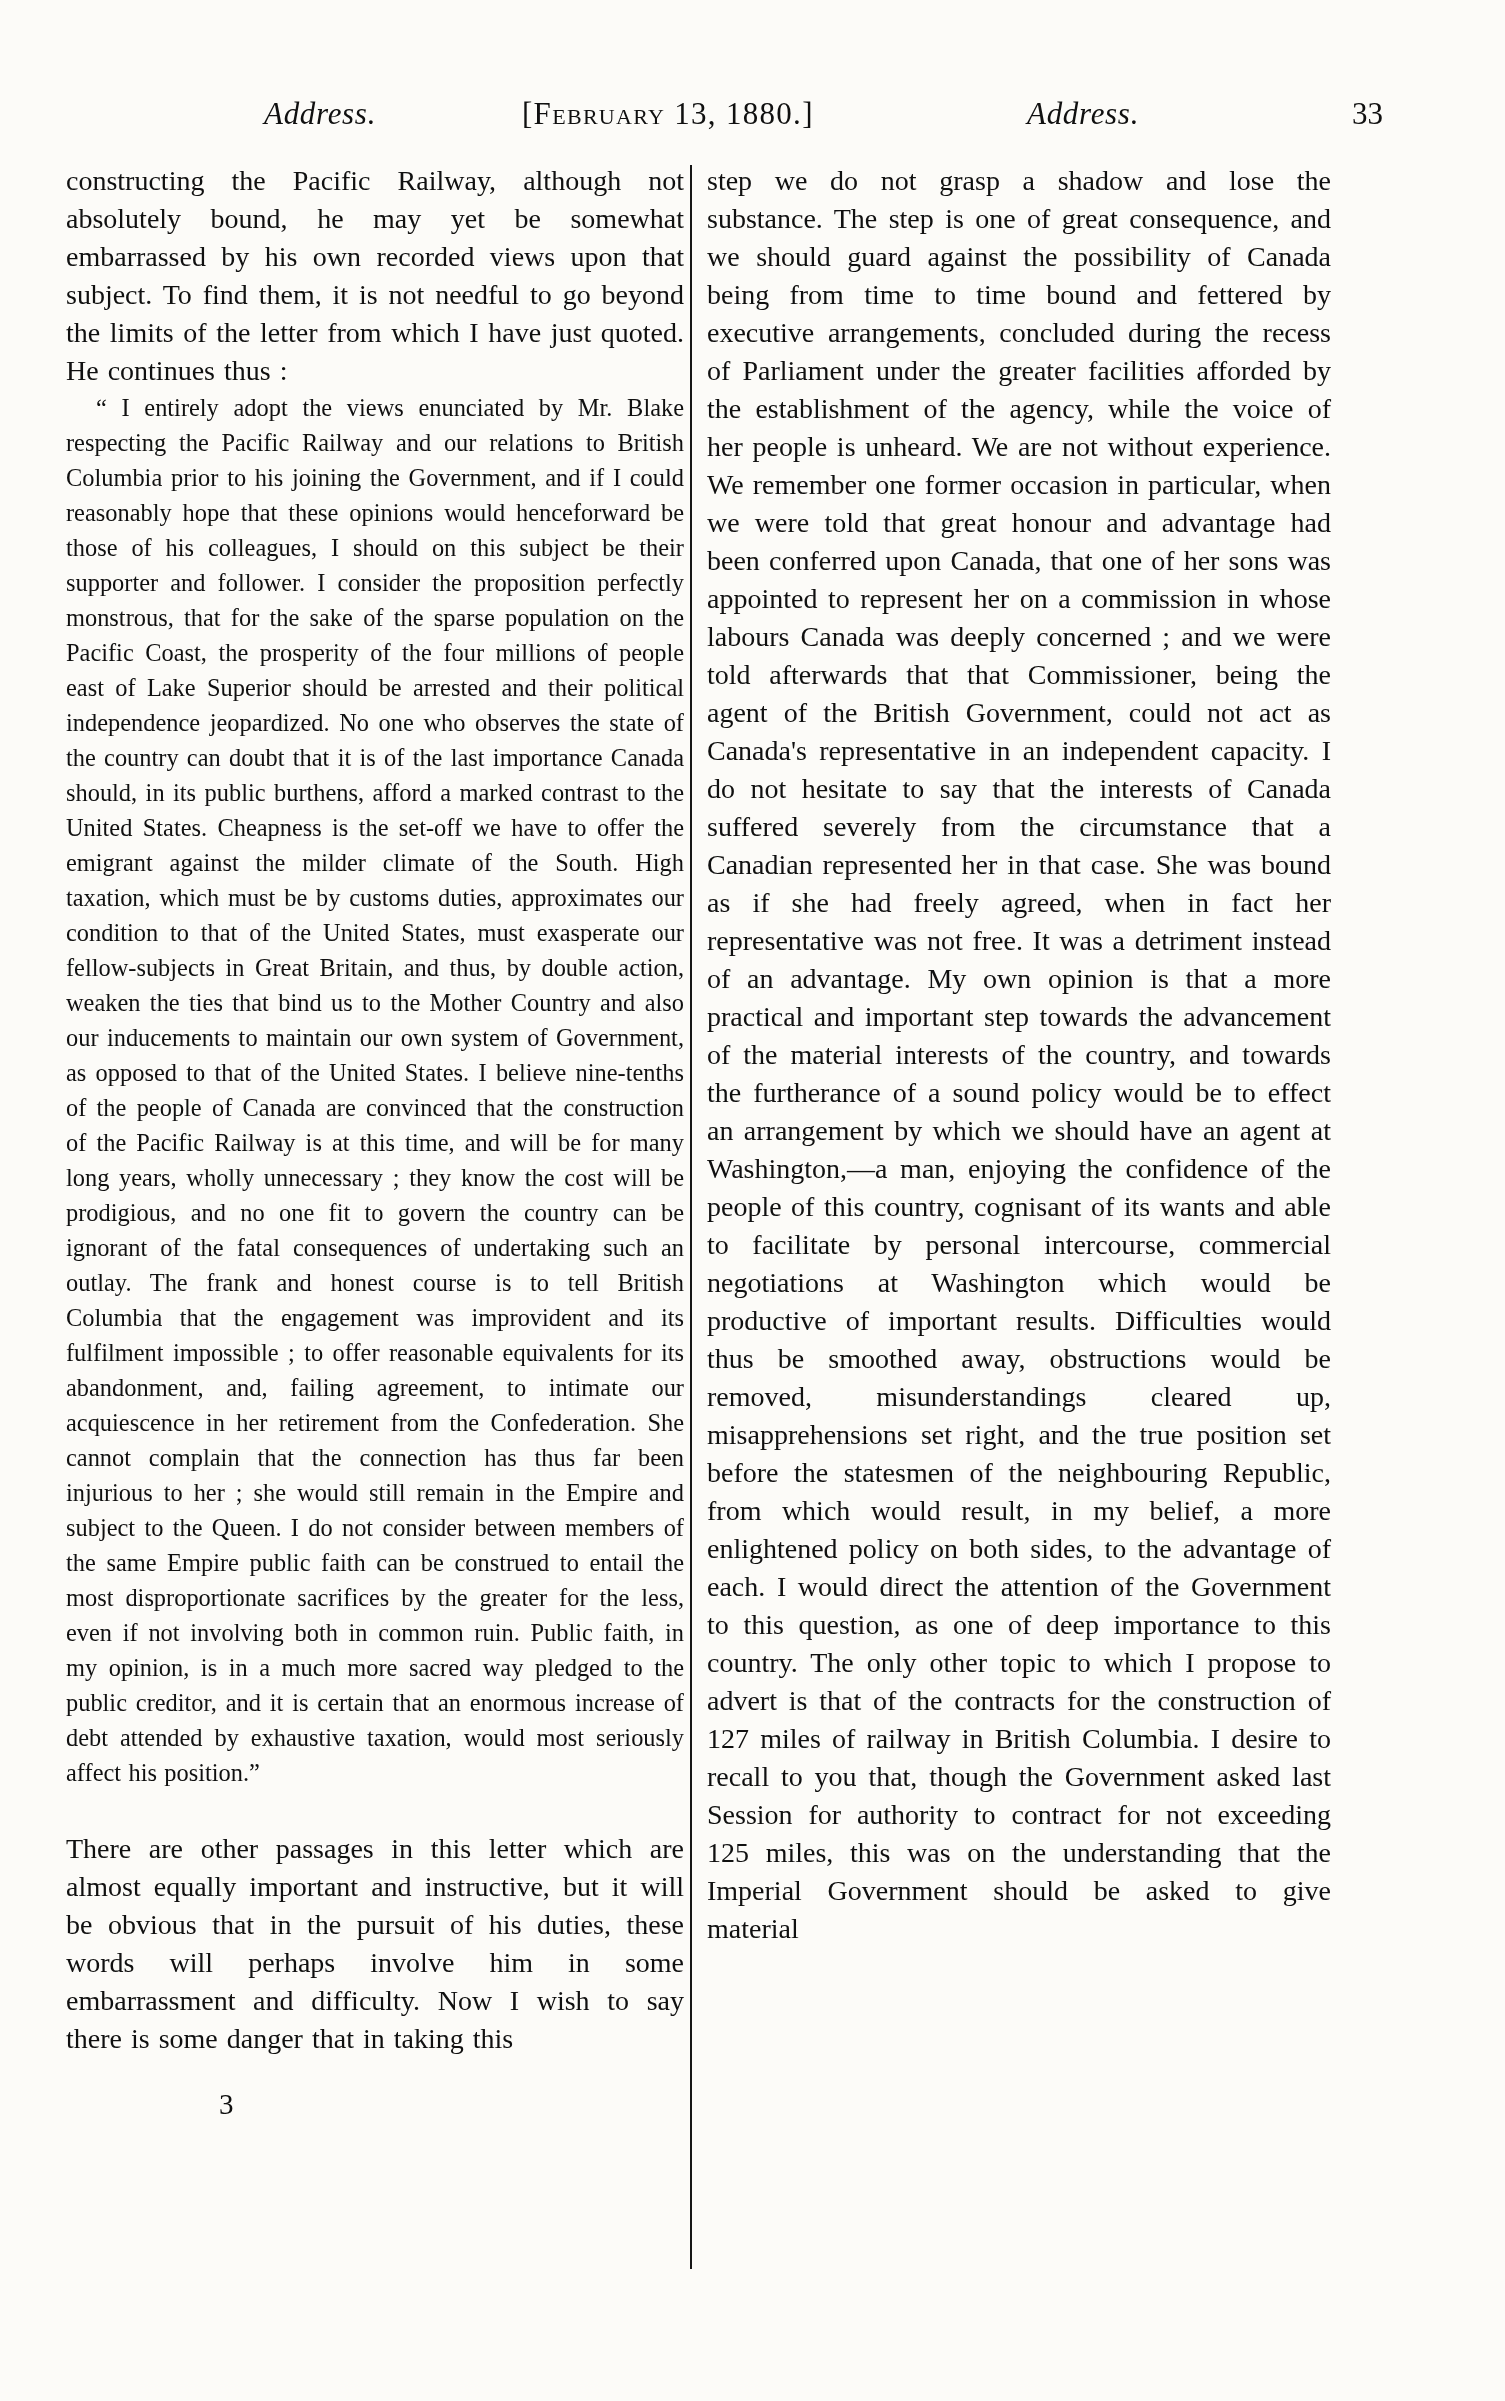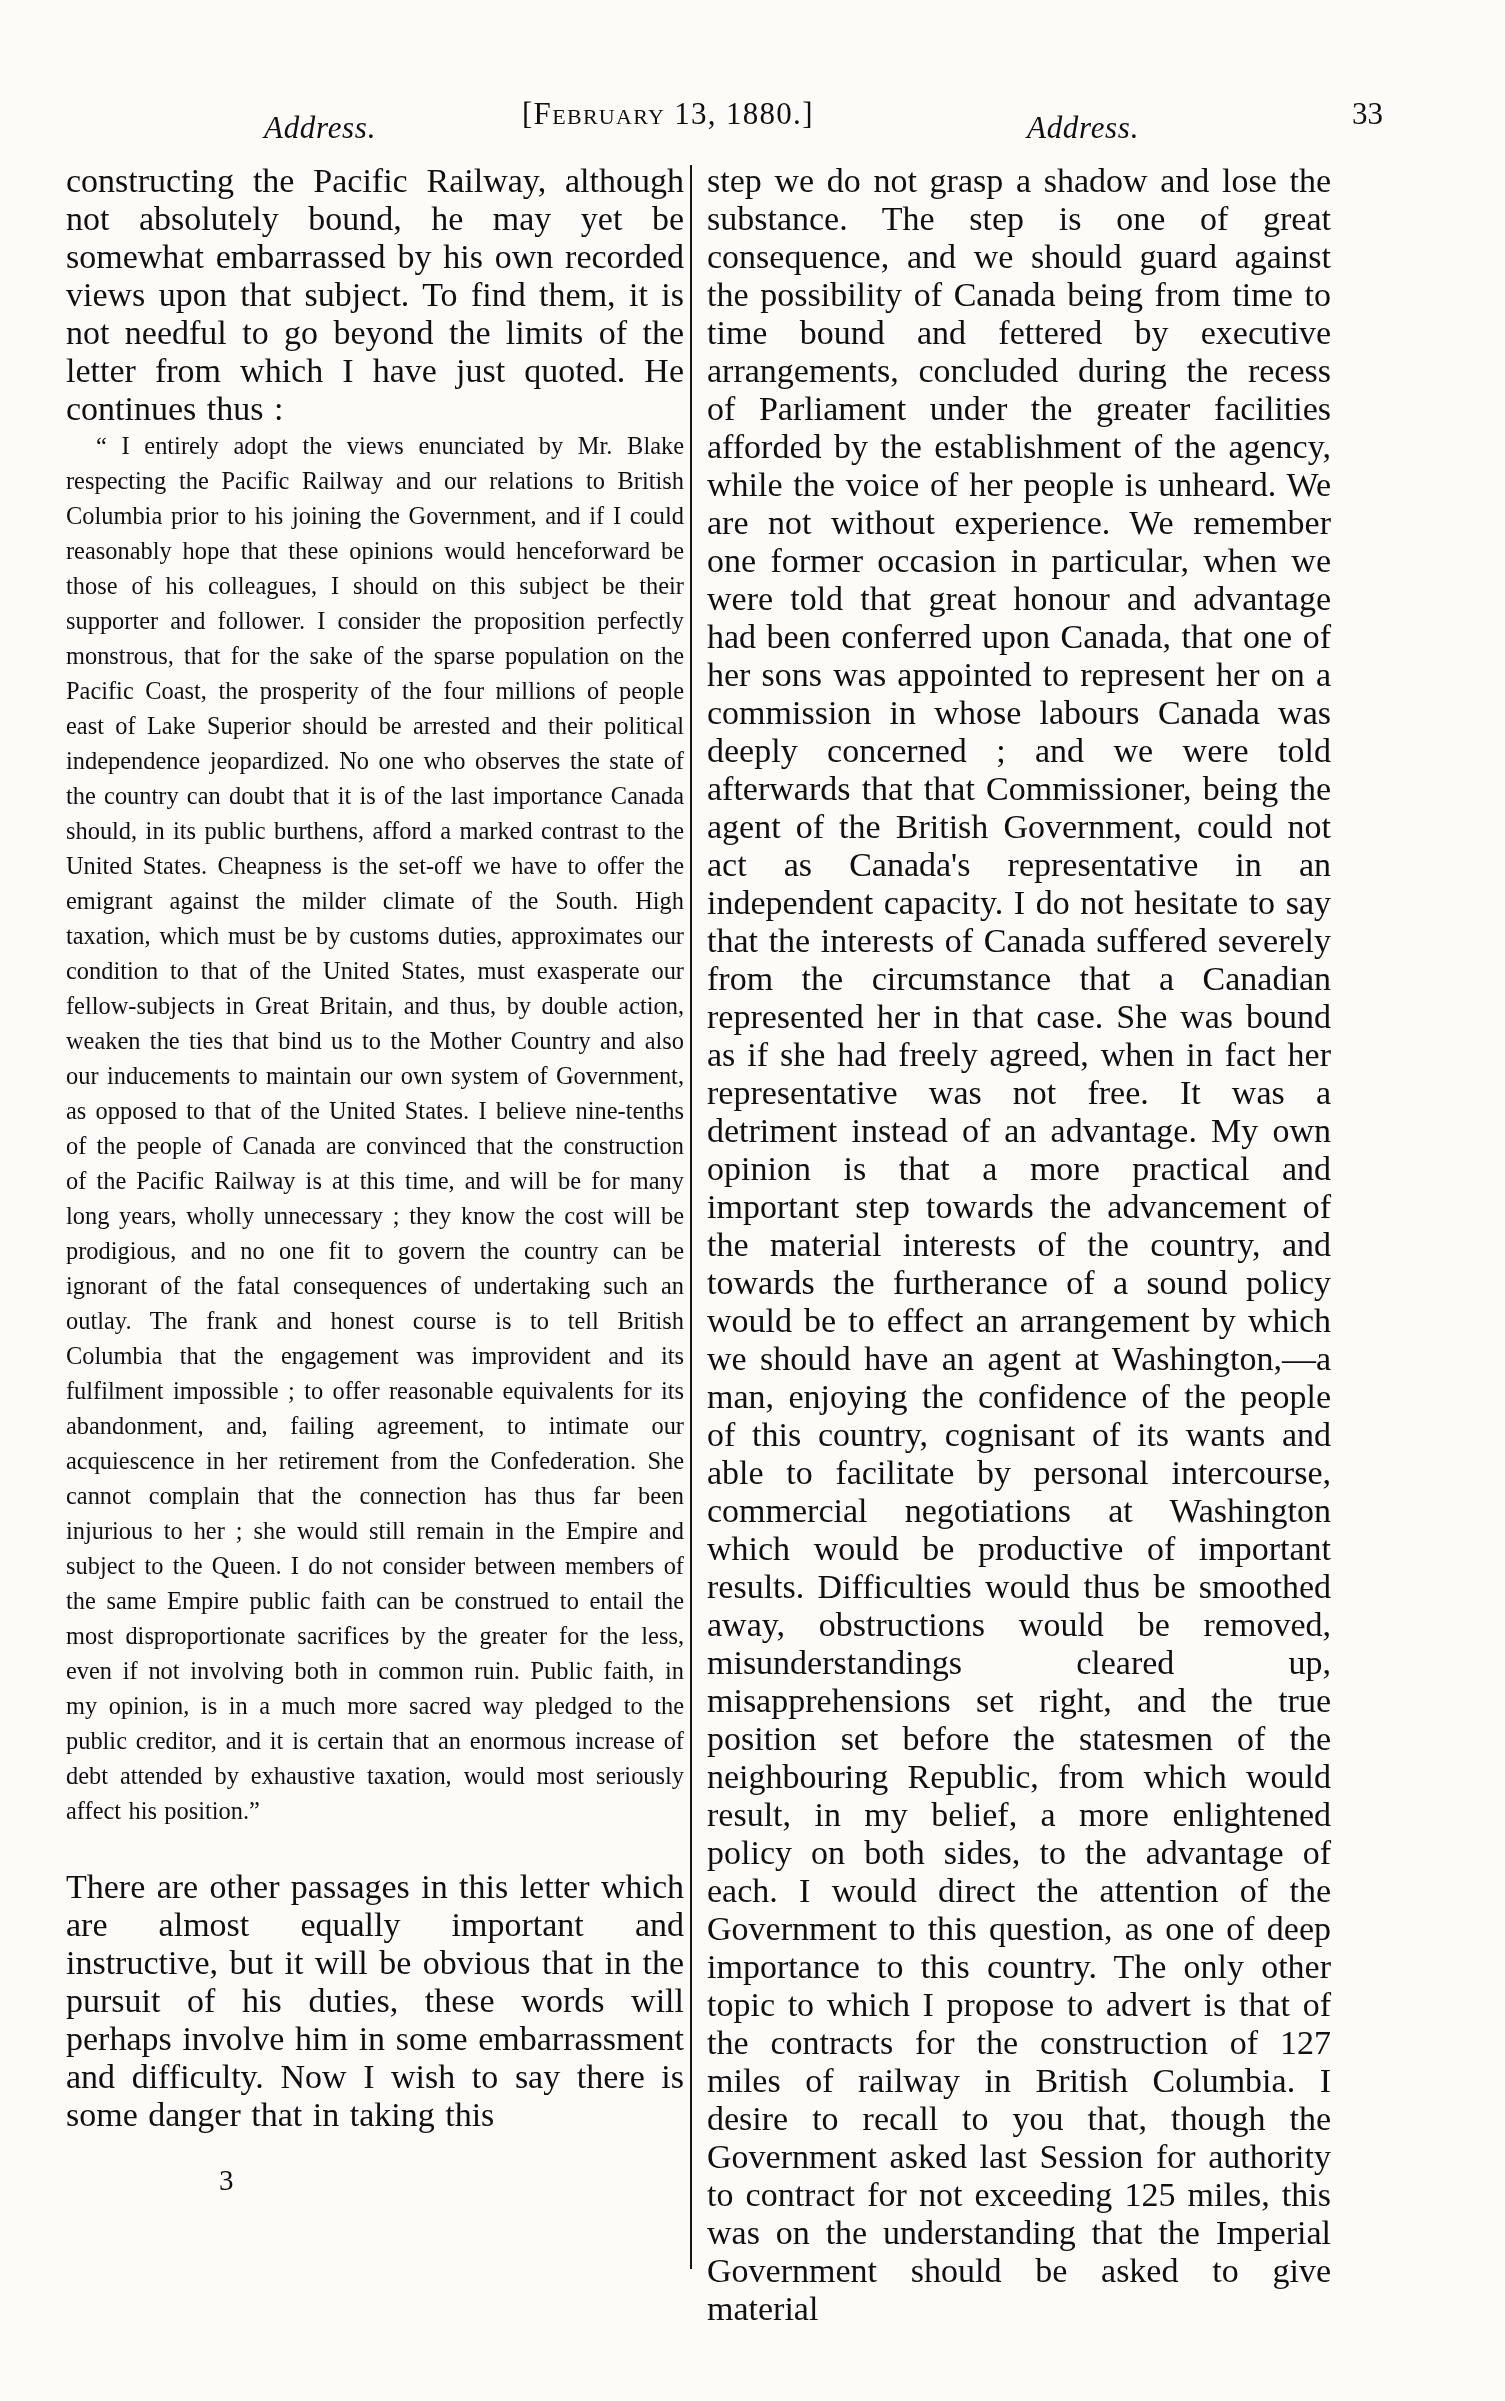--- a/index.html
+++ b/index.html
@@ -20,40 +20,39 @@
   
   .running-head-item {
     position: absolute;
     top: 96px;
     font-size: 31px;
     white-space: nowrap;
   }
   .rh-italic {
     font-style: italic;
     letter-spacing: 0.7px;
-    margin-top: 14px;
   }
   .rh-date {
     font-variant: small-caps;
     letter-spacing: 1.3px;
   }
   .rh-left   { left: 264px; }
   .rh-date-pos { left: 522px; text-align: right; }
   .rh-right  { left: 1027px; }
   .rh-pageno { left: 1352px; }
   
   .col {
     position: absolute;
     top: 162px;
     text-align: justify;
   }
   .col-left  { left: 66px;  width: 618px; }
   .col-right { left: 707px; width: 624px; }
   .body-para {
-    font-size: 34px;
+    font-size: 28px;
     line-height: 38px;
     word-spacing: 2px;
   }
   .quote-para {
     font-size: 24.4px;
     line-height: 35px;
     text-indent: 30px;
     word-spacing: 1.3px;
   }
   .closing-para {

